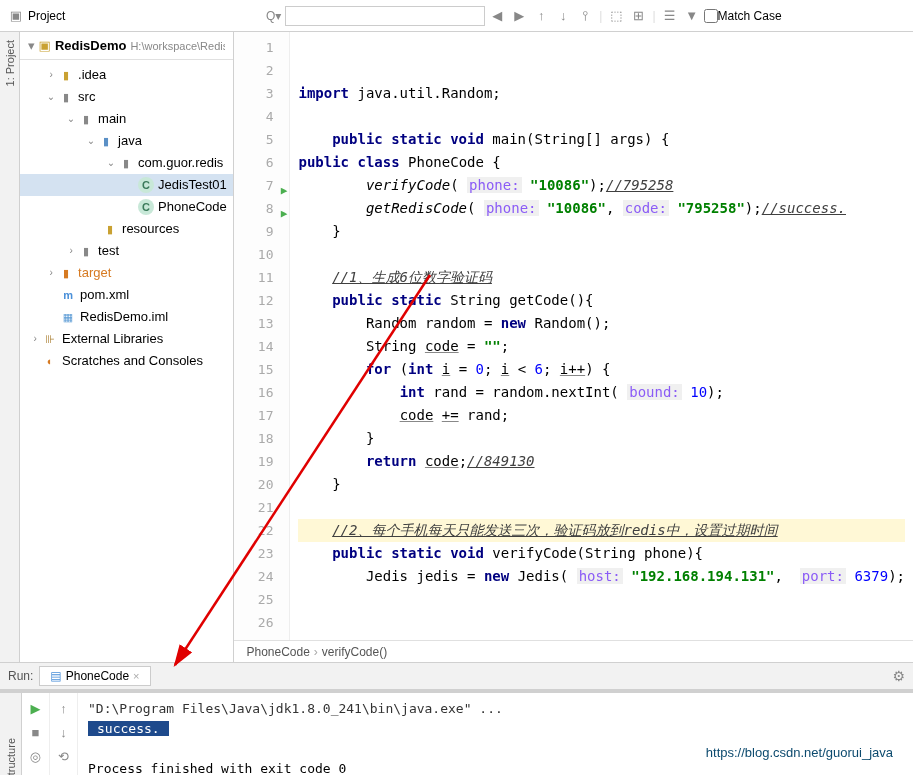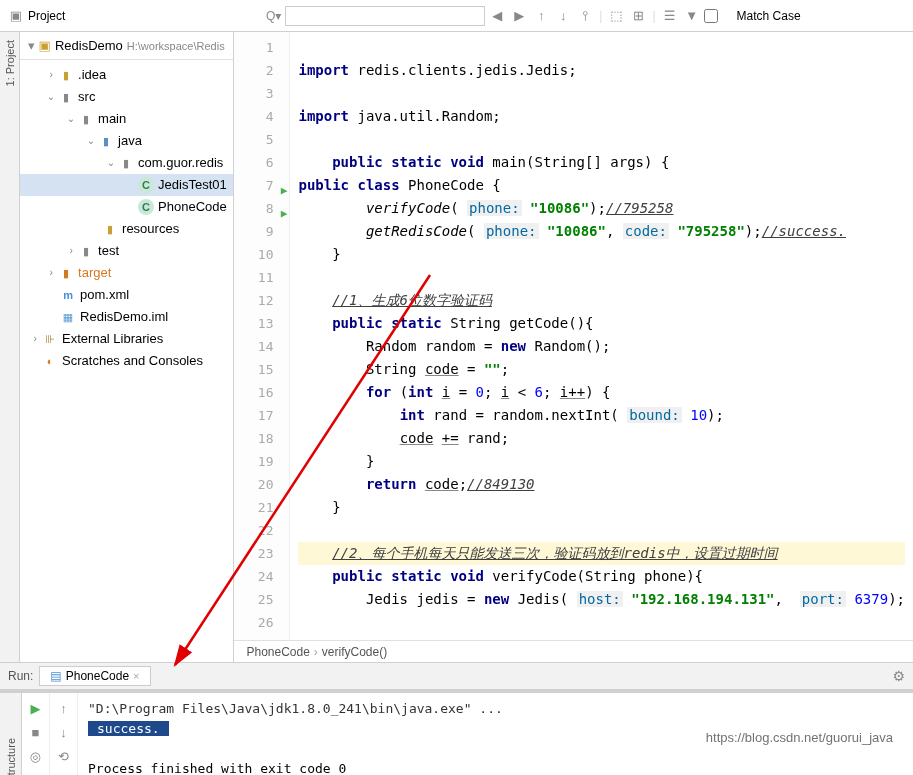--- a/index.html
+++ b/index.html
@@ -3,28 +3,28 @@
 <meta charset="utf-8">
 <style>
 * { box-sizing: border-box; margin: 0; padding: 0; }
 body { font-family: "Segoe UI", Arial, sans-serif; font-size: 12px; background: #fff; color: #000; width: 913px; height: 775px; overflow: hidden; position: relative; }
 .top-toolbar { height: 32px; border-bottom: 1px solid #d0d0d0; display: flex; align-items: center; padding: 0 8px; gap: 8px; }
 .top-toolbar .left { flex: 0 0 250px; display:flex; align-items:center; gap:4px; }
 .top-toolbar .search { flex:1; display:flex; align-items:center; gap:4px;}
 .top-toolbar input { width:200px; padding:2px 6px; border:1px solid #ccc; font-size:12px;}
 .top-toolbar .icons { display:flex; gap:6px; align-items:center;}
 .tb-icon { width:16px; height:16px; display:inline-flex; align-items:center; justify-content:center; color:#888; font-size:13px; cursor:pointer;}
-.checkbox { display:flex; align-items:center; gap:19px; font-size:12px;}
+.checkbox { display:flex; align-items:center; gap:0; font-size:12px;}
 .checkbox input { width:14px; height:14px;}
 .main { display:flex; height:630px; }
 .sidebar-tab { width:22px; background:#f2f2f2; border-right:1px solid #d0d0d0; display:flex; flex-direction:column; align-items:center; padding-top:8px; gap:40px;}
 .sidebar-tab .vt { writing-mode: vertical-rl; transform: rotate(180deg); font-size:11px; color:#555; cursor:pointer;}
 .project { width:236px; border-right:1px solid #d0d0d0; background:#fff; overflow:hidden;}
 .proj-header { height:28px; border-bottom:1px solid #e0e0e0; display:flex; align-items:center; padding:0 8px; gap:4px; font-size:13px;}
-.proj-header .name { font-weight:normal;}
+.proj-header .name { font-weight:bold;}
 .proj-header .path { color:#888; font-size:11px; overflow:hidden; white-space:nowrap;}
 .tree { padding:4px 0; font-size:13px; line-height:22px;}
 .tree .node { display:flex; align-items:center; padding-left:0; cursor:pointer; white-space:nowrap;}
 .tree .node.sel { background:#d4e2f1;}
 .tree .indent { display:inline-block;}
 .tree .arrow { width:14px; text-align:center; color:#888; font-size:10px;}
 .tree .ficon { width:16px; height:16px; display:inline-flex; align-items:center; justify-content:center; margin-right:4px; font-size:11px;}
 .folder-y { color:#c9a132;}
 .folder-b { color:#5b90c6;}
 .folder-g { color:#888;}
@@ -36,21 +36,21 @@
 .editor { flex:1; display:flex; flex-direction:column; background:#fff; position:relative;}
 .code-area { flex:1; display:flex; overflow:hidden; position:relative;}
 .gutter { width:56px; background:#fdfdfd; border-right:1px solid #eee; padding-top:4px;}
 .gutter .ln { height:23px; line-height:23px; padding-right:16px; text-align:right; color:#aaa; font-family:Consolas,monospace; font-size:13px; position:relative;}
 .gutter .ln .run { position:absolute; right:2px; top:5px; color:#4caf50; font-size:11px;}
 .code { flex:1; padding:4px 8px; font-family:Consolas,monospace; font-size:14px; line-height:23px; overflow:hidden;}
 .code .line { height:23px; white-space:pre;}
 .kw { color:#000080; font-weight:bold;}
 .str { color:#008000; font-weight:bold;}
 .com { color:#404040; font-style:italic;text-decoration:underline;}
-.par { background:#f0f0f0; padding:0 2px; color:#0369a1;}
+.par { background:#f0f0f0; padding:0 2px; color:#8b5cf6;}
 .num { color:#0000ff;}
 .hl { background:#fff8d6;}
 .it { font-style:italic;}
 .und { text-decoration: underline; text-decoration-color:#888; text-decoration-style: solid;}
 .breadcrumb { height:22px; border-top:1px solid #e0e0e0; padding:0 12px; display:flex; align-items:center; gap:4px; font-size:12px; color:#555;}
 .breadcrumb .sep { color:#aaa;}
 .run-panel { height:113px; border-top:3px solid #d0d0d0; display:flex; background:#fff;}
 .run-side-tab { width:22px; background:#f2f2f2; border-right:1px solid #d0d0d0; display:flex; flex-direction:column; align-items:center; justify-content:flex-end; padding-bottom:8px;}
 .run-side-tab .vt { writing-mode: vertical-rl; transform: rotate(180deg); font-size:11px; color:#555;}
 .run-toolbar { width:28px; display:flex; flex-direction:column; align-items:center; gap:6px; padding:6px 0; border-right:1px solid #eee;}
@@ -59,21 +59,21 @@
 .rt-icon.play { color:#4caf50;}
 .console { flex:1; padding:6px 10px; font-family:Consolas,monospace; font-size:13px; line-height:20px;}
 .console .cmd { color:#333;}
 .console .succ { background:#1e4a8c; color:#ffffff; padding:0 9px;}
 .run-bar { height:28px; background:#f2f2f2; border-top:1px solid #d0d0d0; border-bottom:1px solid #d0d0d0; display:flex; align-items:center; padding:0 8px; gap:6px; font-size:12px;}
 .run-bar .label { color:#555;}
 .run-bar .tab { background:#fff; border:1px solid #ccc; padding:2px 10px; display:flex; align-items:center; gap:4px;}
 .run-bar .close { color:#aaa; font-size:11px;}
 .run-bar .gear { margin-left:auto; color:#888; font-size:14px;}
 svg.arrow-line { position:absolute; pointer-events:none; z-index:100;}
-.watermark { position:absolute; right:20px; bottom:30px; color:#737373; font-size:13px; pointer-events:none;}
+.watermark { position:absolute; right:20px; bottom:15px; color:#0c4a6e; font-size:13px; pointer-events:none;}
 </style>
 </head>
 <body>
 
 <div class="top-toolbar">
   <div class="left">
     <span class="tb-icon">▣</span>
     <span>Project</span>
   </div>
   <div class="search">
@@ -219,21 +219,20 @@
           <div class="ln">20</div>
           <div class="ln">21</div>
           <div class="ln">22</div>
           <div class="ln">23</div>
           <div class="ln">24</div>
           <div class="ln">25</div>
           <div class="ln">26</div>
         </div>
       <div class="code" id="code">
           <div class="line"></div>
-          <div class="line"><span class="kw">import</span> redis.clients.jedis.Jedis;</div>
           <div class="line"></div>
           <div class="line"><span class="kw">import</span> java.util.Random;</div>
           <div class="line"></div>
           <div class="line">    <span class="kw">public static void</span> main(String[] args) {</div>
           <div class="line"><span class="kw">public class</span> PhoneCode {</div>
           <div class="line">        <span class="it">verifyCode</span>( <span class="par">phone:</span> <span class="str">"10086"</span>);<span class="com">//795258</span></div>
           <div class="line">        <span class="it">getRedisCode</span>( <span class="par">phone:</span> <span class="str">"10086"</span>, <span class="par">code:</span> <span class="str">"795258"</span>);<span class="com">//success.</span></div>
           <div class="line">    }</div>
           <div class="line"></div>
           <div class="line">    <span class="com">//1、生成6位数字验证码</span></div>

